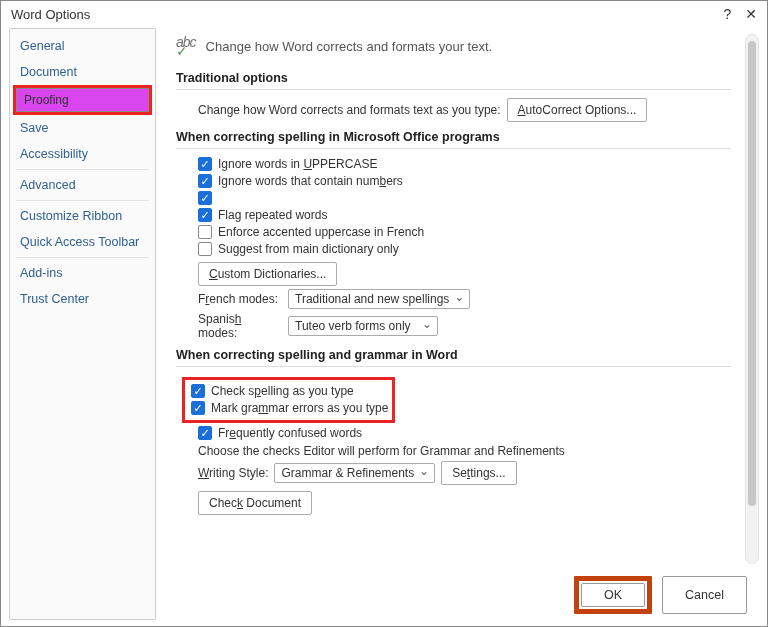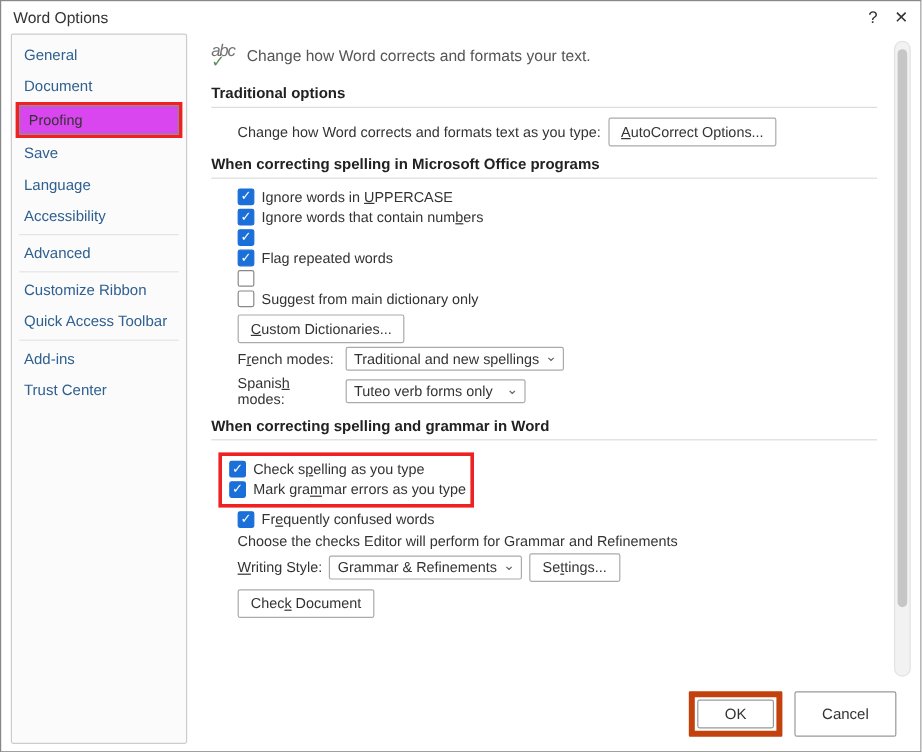--- a/index.html
+++ b/index.html
@@ -195,21 +195,20 @@
 
   <div class="body">
 
     <div class="sidebar">
       <div class="side-item">General</div>
       <div class="side-item">Document</div>
       <div class="side-sel-wrap">
         <div class="side-sel">Proofing</div>
       </div>
       <div class="side-item">Save</div>
-      <div class="side-item">Language</div>
       <div class="side-item">Accessibility</div>
       <div class="side-sep"></div>
       <div class="side-item">Advanced</div>
       <div class="side-sep"></div>
       <div class="side-item">Customize Ribbon</div>
       <div class="side-item">Quick Access Toolbar</div>
       <div class="side-sep"></div>
       <div class="side-item">Add-ins</div>
       <div class="side-item">Trust Center</div>
     </div>
@@ -246,20 +245,21 @@
           </div>
           <div class="row row-indent">
             <span class="chk-box on">✓</span>
           </div>
           <div class="row row-indent">
             <span class="chk-box on">✓</span>
             <span class="lbl">Flag repeated words</span>
           </div>
           <div class="row row-indent">
             <span class="chk-box"></span>
+            <span class="lbl">Enforce accented uppercase in French</span>
           </div>
           <div class="row row-indent">
             <span class="chk-box"></span>
             <span class="lbl">Suggest from main dictionary only</span>
           </div>
           <div class="row row-indent" style="margin-top:6px">
             <button class="btn"><span class="u">C</span>ustom Dictionaries...</button>
           </div>
           <div class="row row-indent">
             <span class="field-label">F<span class="u">r</span>ench modes:</span>

